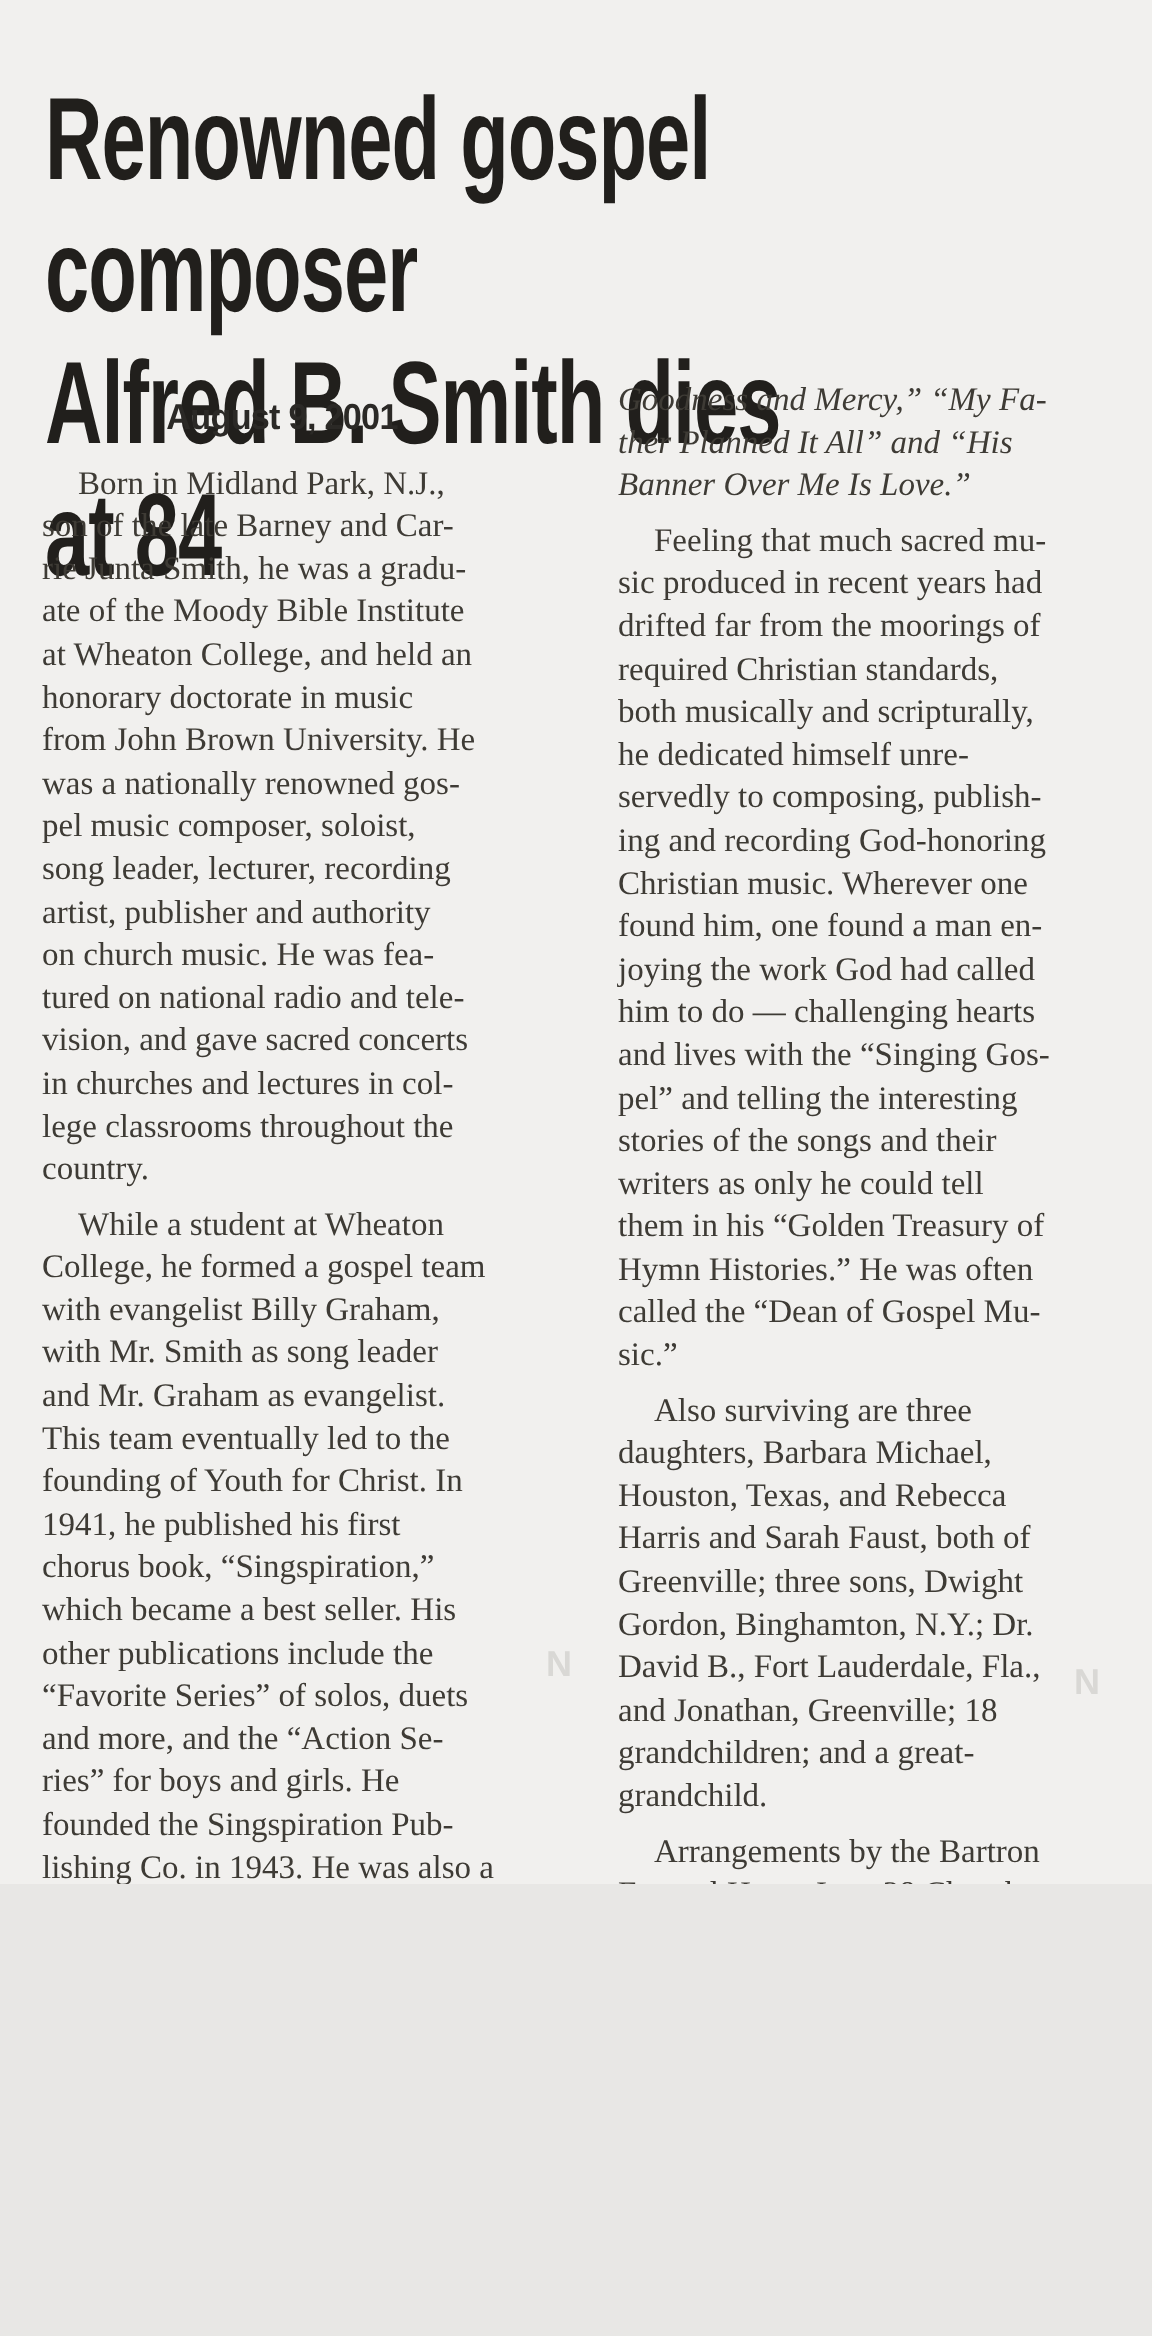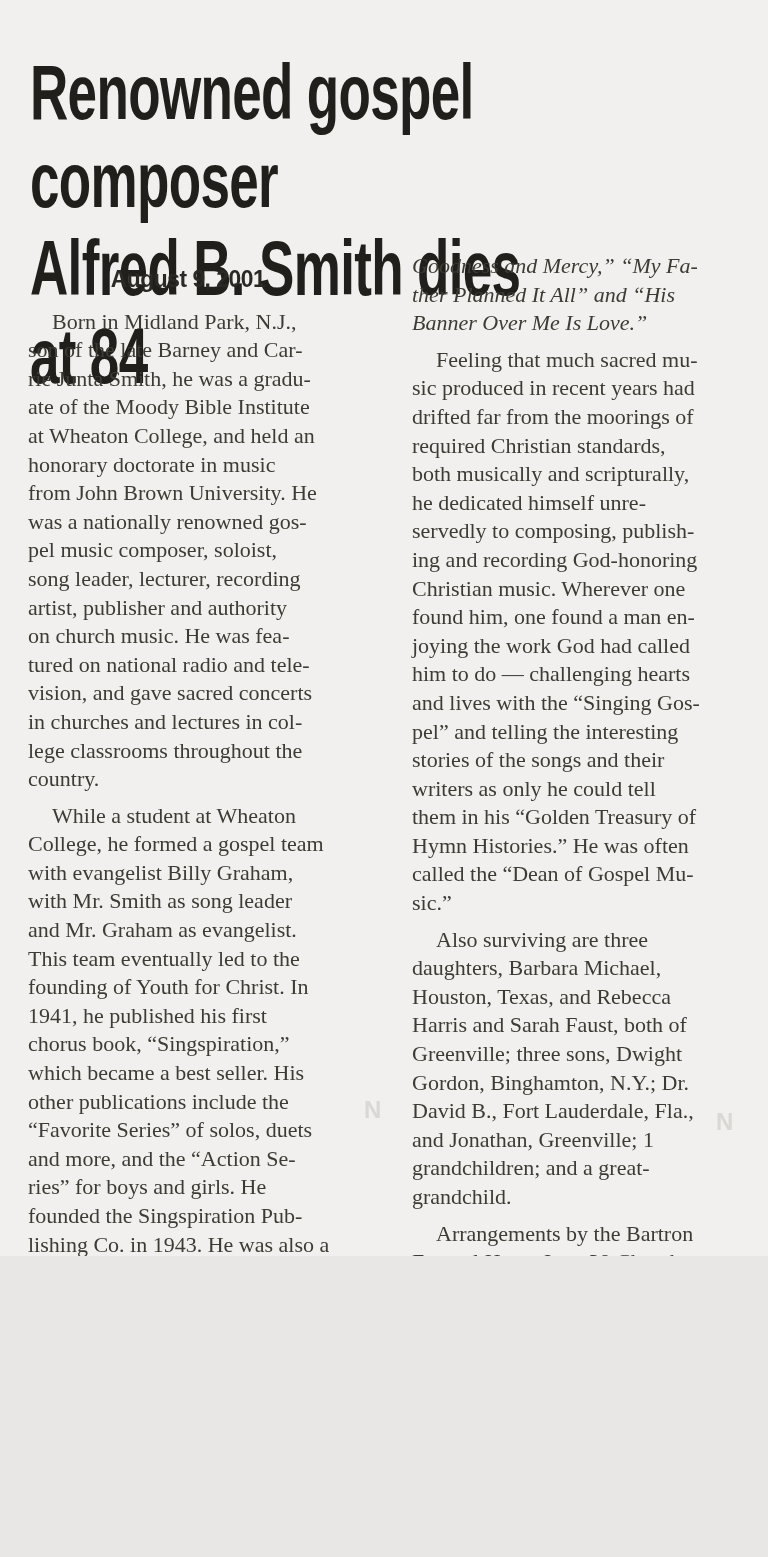--- a/index.html
+++ b/index.html
@@ -150,21 +150,21 @@
 Hymn Histories.” He was often
 called the “Dean of Gospel Mu-
 sic.”</p>
     <p class="para">Also surviving are three
 daughters, Barbara Michael,
 Houston, Texas, and Rebecca
 Harris and Sarah Faust, both of
 Greenville; three sons, Dwight
 Gordon, Binghamton, N.Y.; Dr.
 David B., Fort Lauderdale, Fla.,
-and Jonathan, Greenville; 1
+and Jonathan, Greenville; 18
 grandchildren; and a great-
 grandchild.</p>
     <p class="para">Arrangements by the Bartron
 Funeral Home Inc., 38 Church
 St., Montrose.</p>
   </div>
 
   <span class="watermark wm-1">N</span>
   <span class="watermark wm-2">N</span>
 

